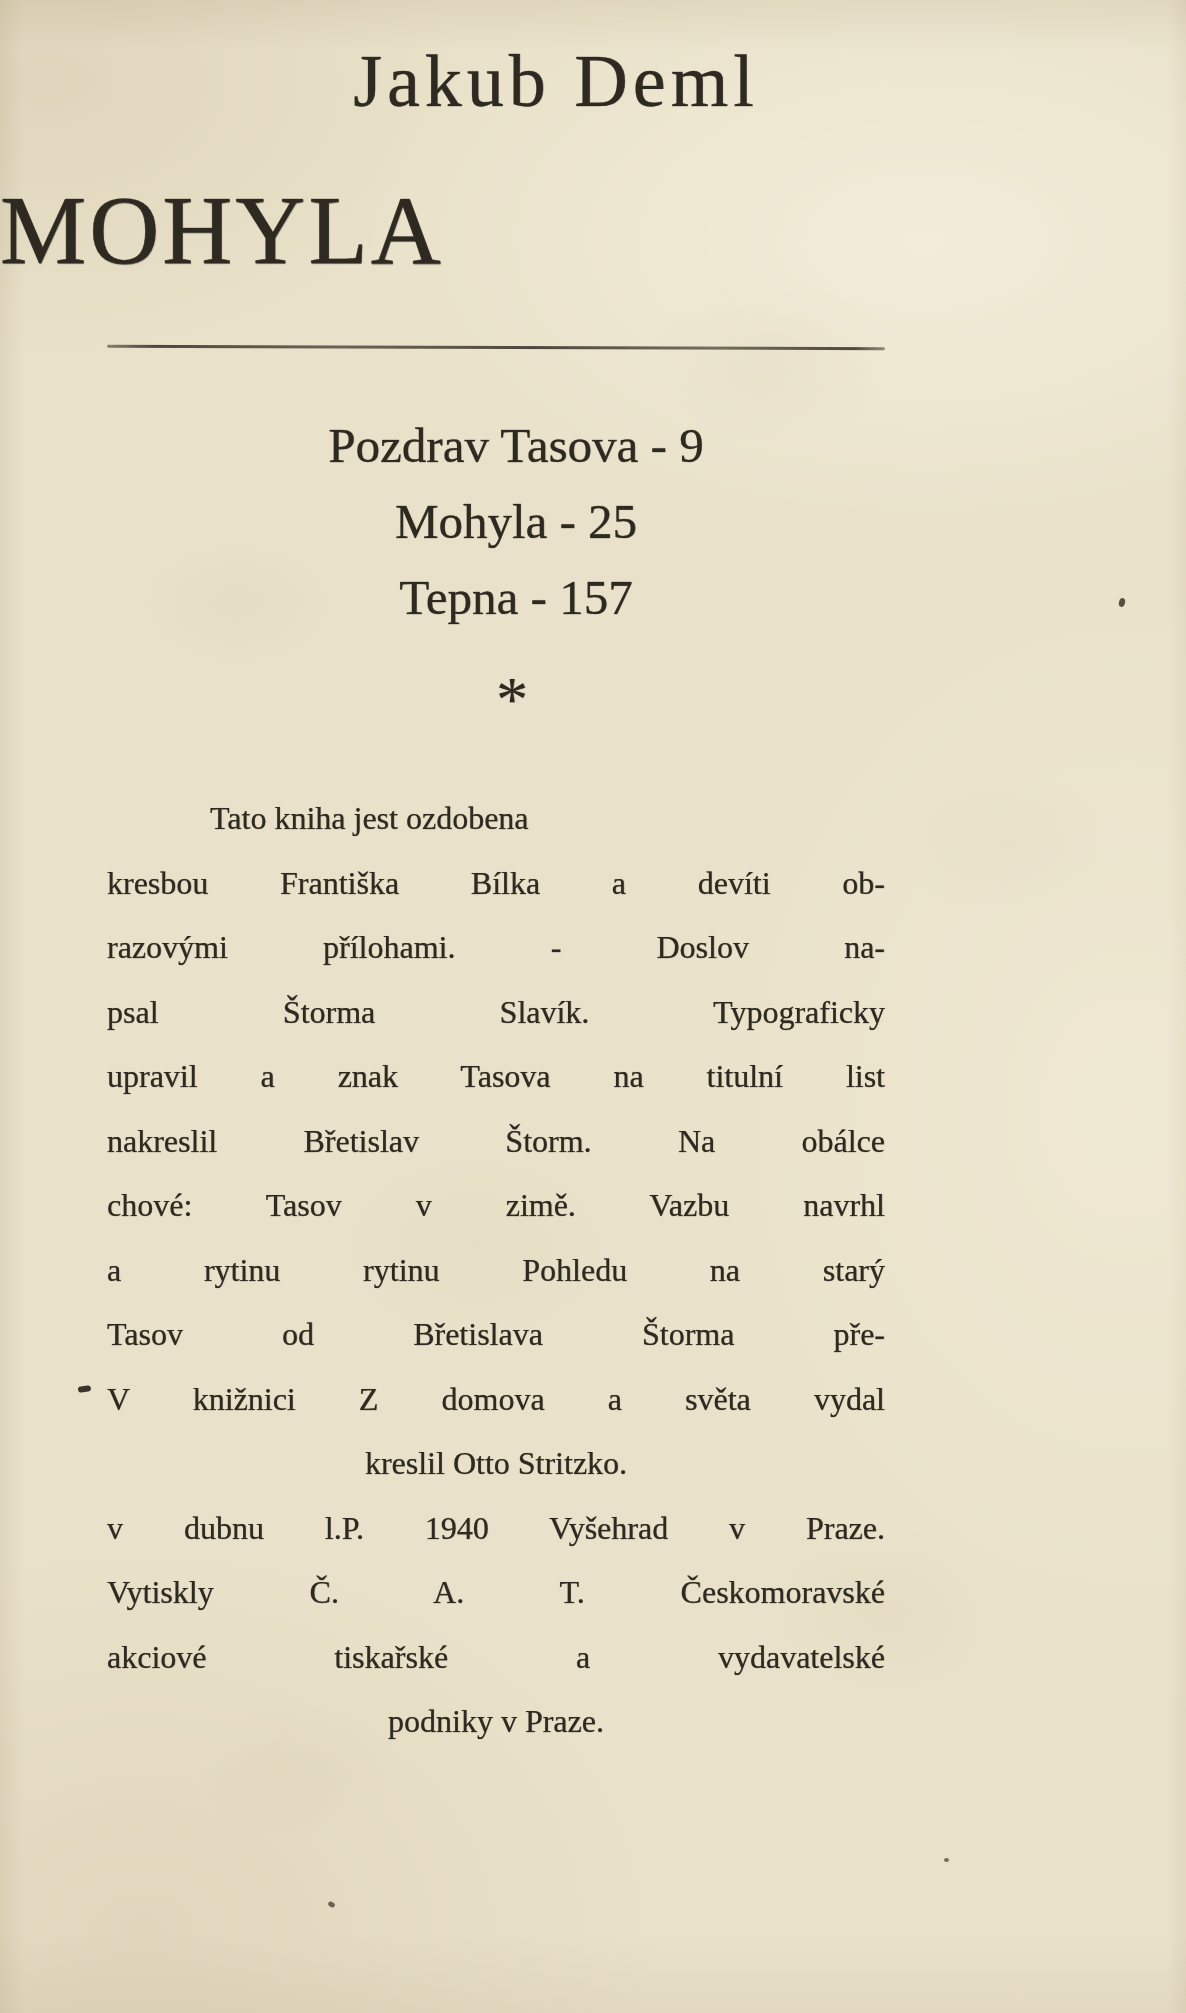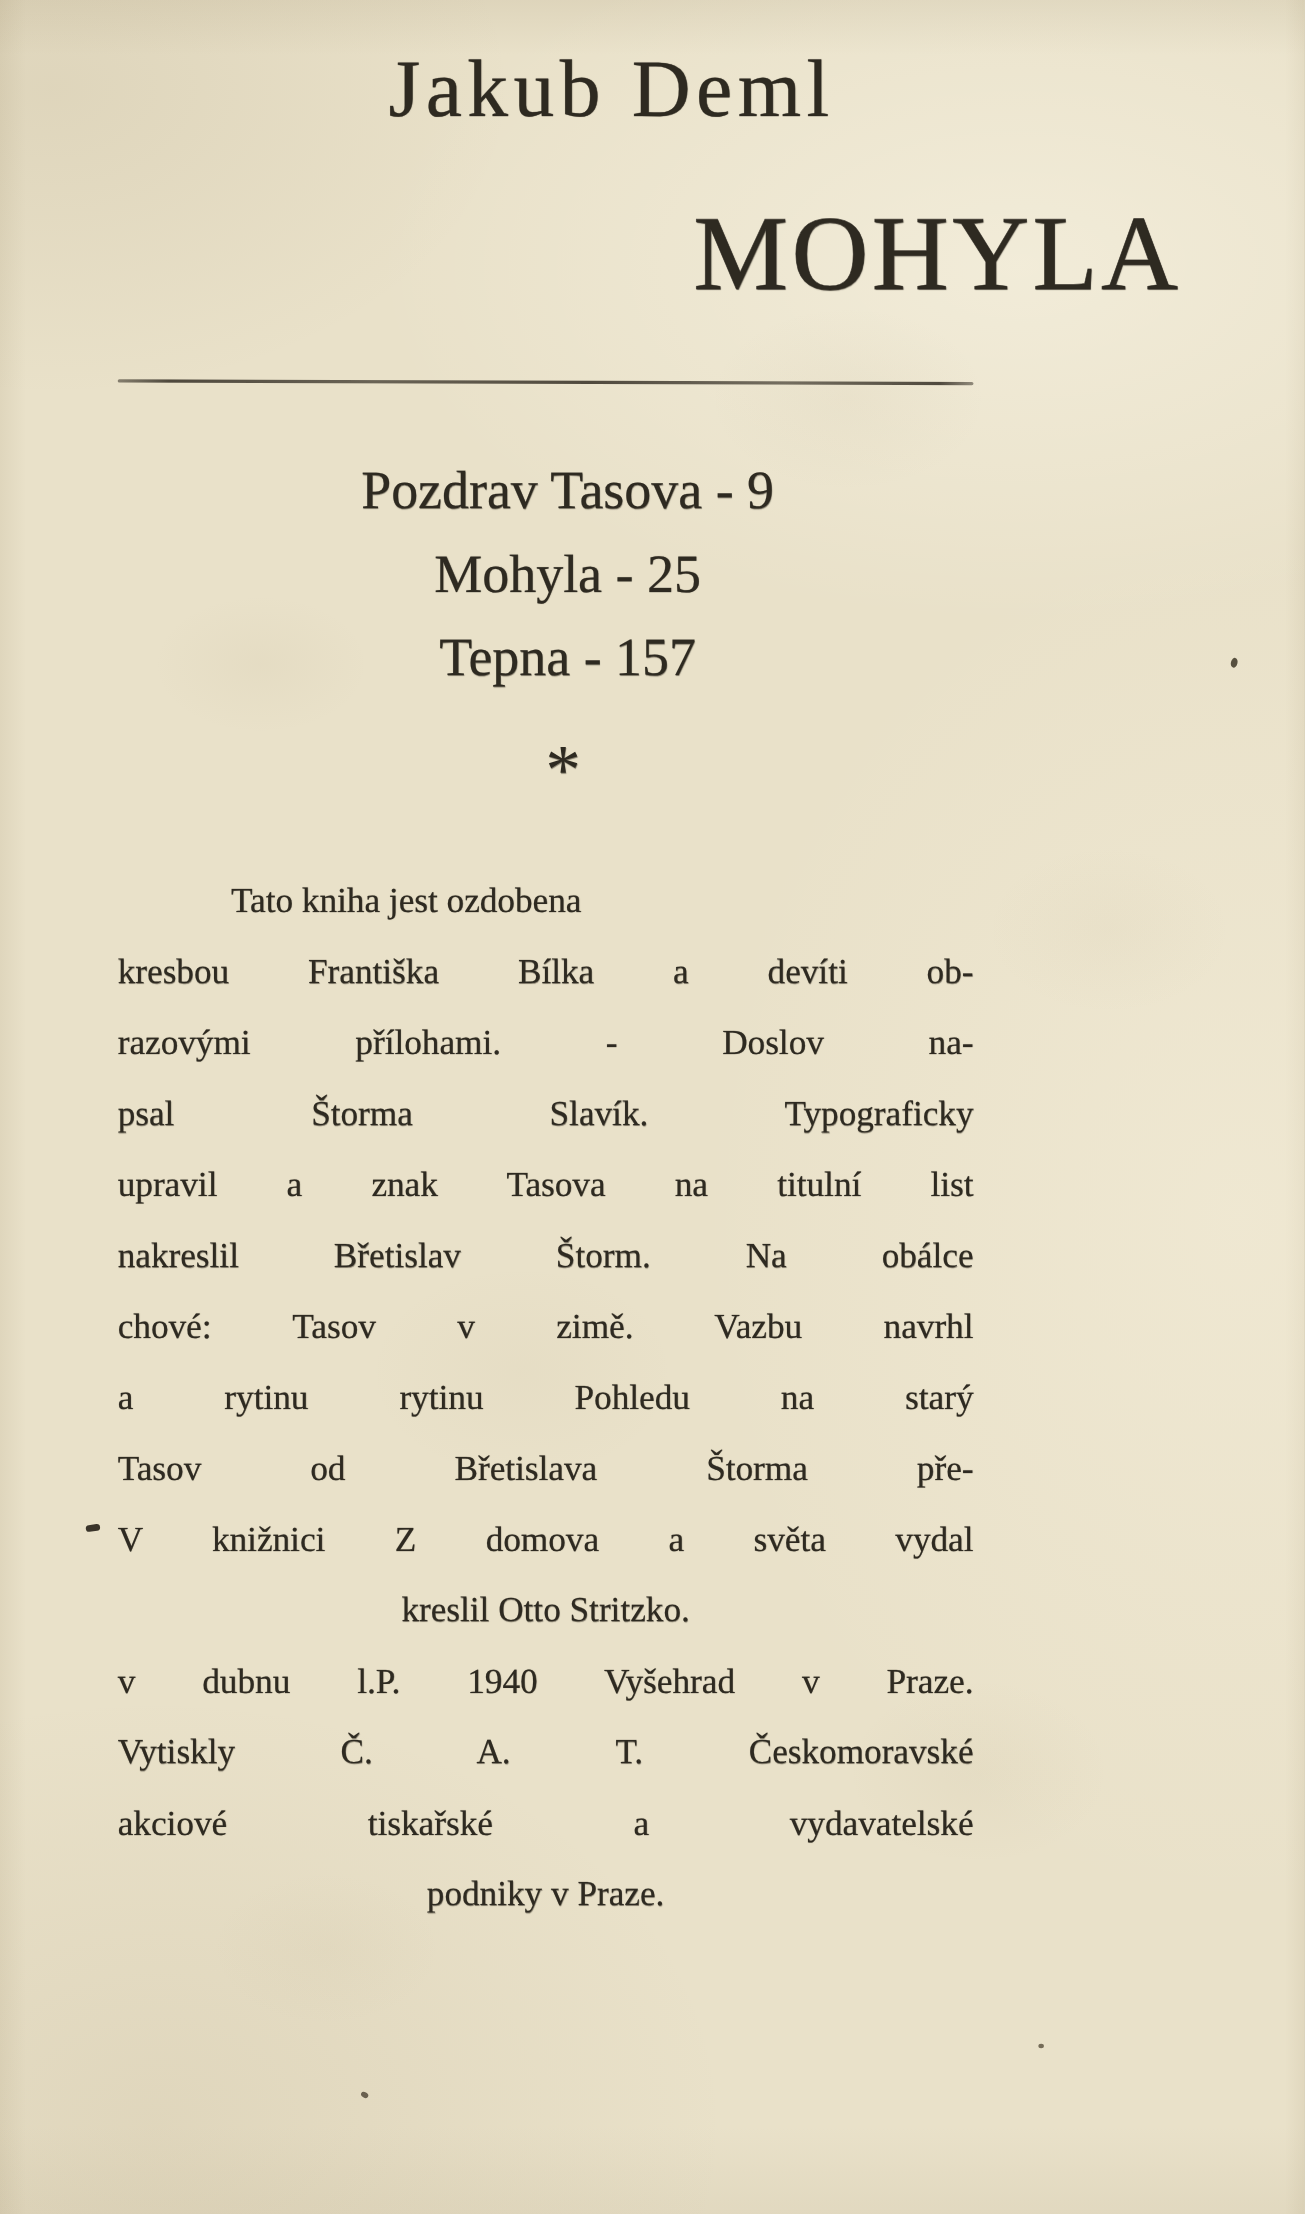--- a/index.html
+++ b/index.html
@@ -40,27 +40,26 @@
     text-align:center;
     font-size:74px;line-height:74px;
     letter-spacing:5px;
     text-shadow:0.4px 0.4px 0.8px rgba(42,36,26,0.55);
     -webkit-text-stroke:0.4px rgba(46,42,34,0.6);
     white-space:nowrap;
     margin-left:44px;
   }
   .title{
     position:absolute;top:182px;left:0;width:1040px;
-    text-align:right;
+    text-align:left;
     font-size:97px;line-height:97px;
     letter-spacing:3px;
     text-shadow:0.5px 0.5px 1px rgba(42,36,26,0.6);
     -webkit-text-stroke:0.7px rgba(46,42,34,0.7);
     white-space:nowrap;
-    margin-left:34px;
   }
   .rule{
     position:absolute;top:346px;left:107px;width:778px;height:3px;
     background:linear-gradient(90deg,
        rgba(52,46,36,0.55) 0%, rgba(52,46,36,0.85) 6%, rgba(52,46,36,0.7) 30%,
        rgba(52,46,36,0.85) 55%, rgba(52,46,36,0.65) 78%, rgba(52,46,36,0.85) 96%, rgba(52,46,36,0.5) 100%);
     transform:rotate(0.18deg);
     border-radius:2px;
   }
   .toc{

